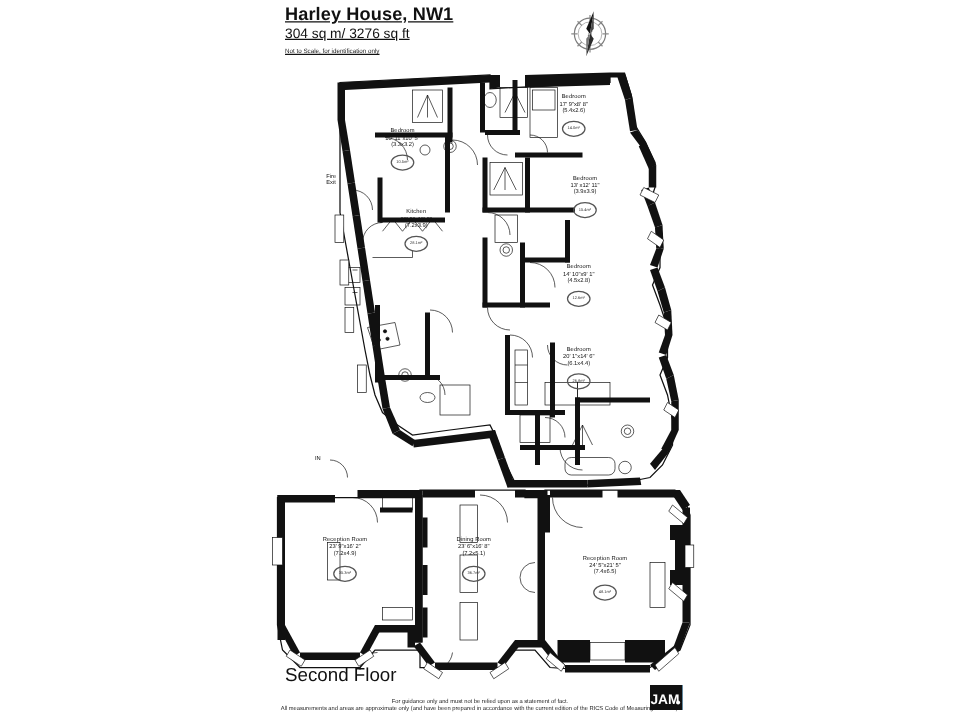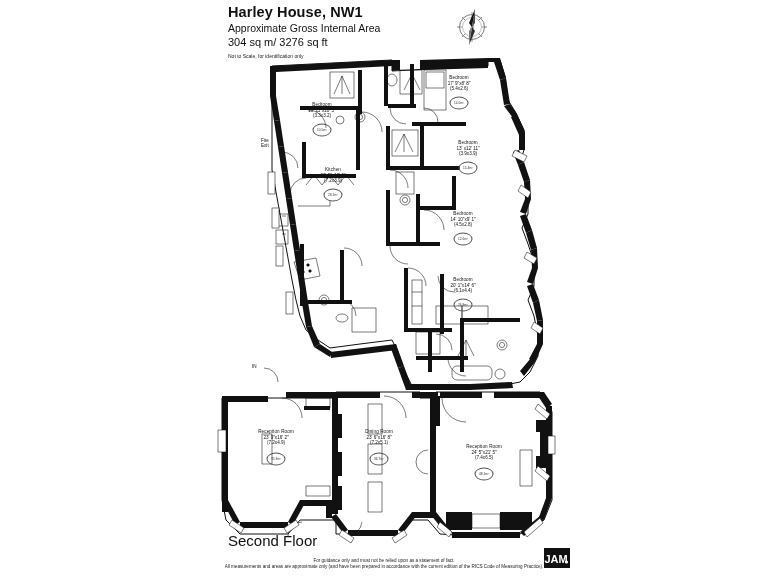--- a/index.html
+++ b/index.html
@@ -1,20 +1,20 @@
 <!DOCTYPE html>
 <html><head>
 <meta charset="utf-8">
 <style>
   html,body{margin:0;padding:0;background:#ffffff;}
   body{width:768px;height:576px;position:relative;overflow:hidden;
        font-family:"Liberation Sans",sans-serif;color:#111;}
 
   
-  #header{position:absolute;left:228px;top:4px;width:300px;}
+  #header{position:absolute;left:228px;top:4px;width:300px;text-decoration:underline;}
   #title{font-size:14.5px;font-weight:bold;letter-spacing:.1px;line-height:16px;color:#111;}
   #subtitle{font-size:10.5px;line-height:13px;margin-top:2px;color:#111;}
   #area{font-size:11px;line-height:13px;margin-top:1px;color:#111;}
   #notscale{font-size:5px;line-height:8px;margin-top:3px;color:#222;}
 
   
   #compass{position:absolute;left:450px;top:4px;width:44px;height:44px;}
 
   
   #plan{position:absolute;left:0;top:0;width:768px;height:576px;}
@@ -32,29 +32,28 @@
   .tinytag{position:absolute;font-size:4.6px;line-height:5.4px;color:#111;}
 
   
   #floorcap{position:absolute;left:228px;top:532px;font-size:15px;color:#111;}
 
   
   #footer{position:absolute;left:0;top:558px;width:768px;text-align:center;}
   #footer div{font-size:4.6px;line-height:6.4px;color:#222;}
 
   
-  #logo{position:absolute;left:544px;top:548px;width:26px;height:20px;background:#0369a1;}
+  #logo{position:absolute;left:520px;top:548px;width:26px;height:20px;background:#0369a1;}
   #logo .lt{position:absolute;left:0;top:0;width:26px;height:20px;}
 </style>
 </head>
 <body>
 
 <div id="header">
   <div id="title">Harley House, NW1</div>
-  <div id="subtitle">Approximate Gross Internal Area</div>
   <div id="area">304 sq m/ 3276 sq ft</div>
   <div id="notscale">Not to Scale, for identification only</div>
 </div>
 
 <div id="compass">
   <svg width="44" height="44" viewBox="0 0 44 44">
     <circle cx="22" cy="23" r="12.5" fill="none" stroke="#7d7d7d" stroke-width="1"></circle>
     <circle cx="22" cy="23" r="9.5" fill="none" stroke="#9a9a9a" stroke-width=".6"></circle>
     <g stroke="#8a8a8a" stroke-width="1">
       <line x1="22" y1="8" x2="22" y2="13"></line>

